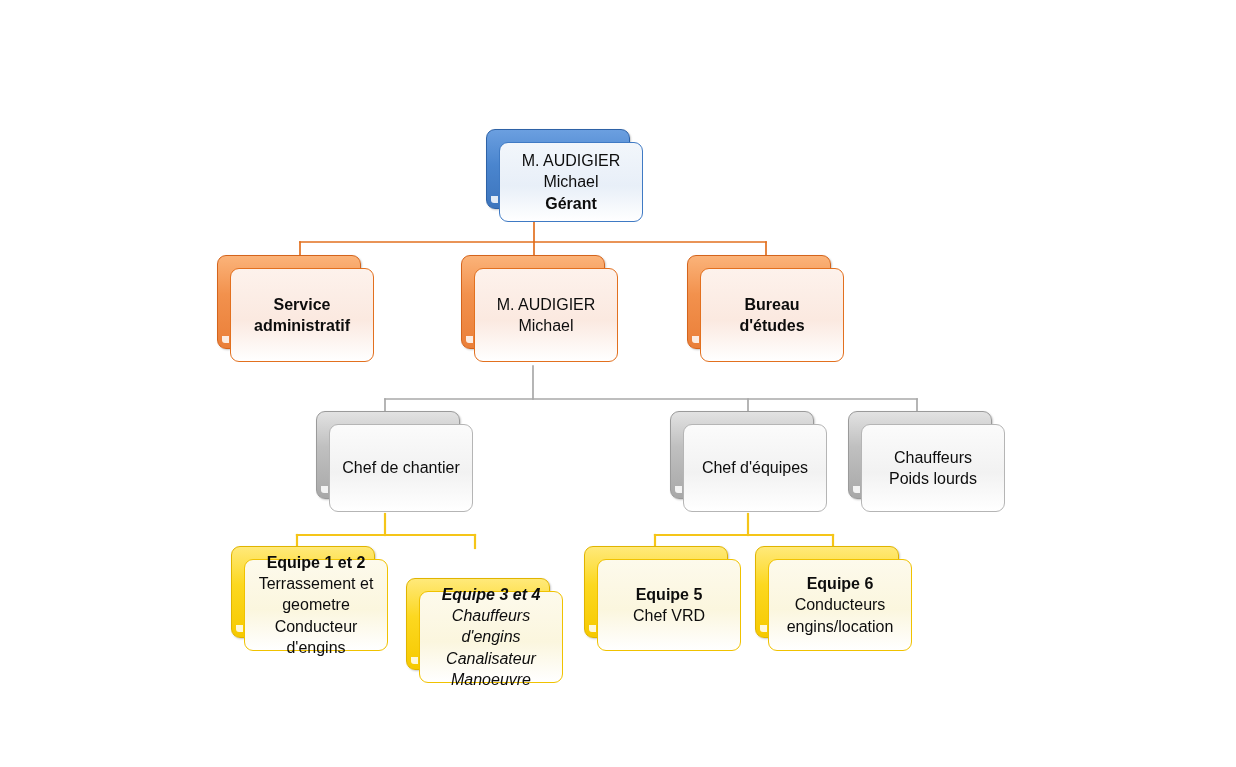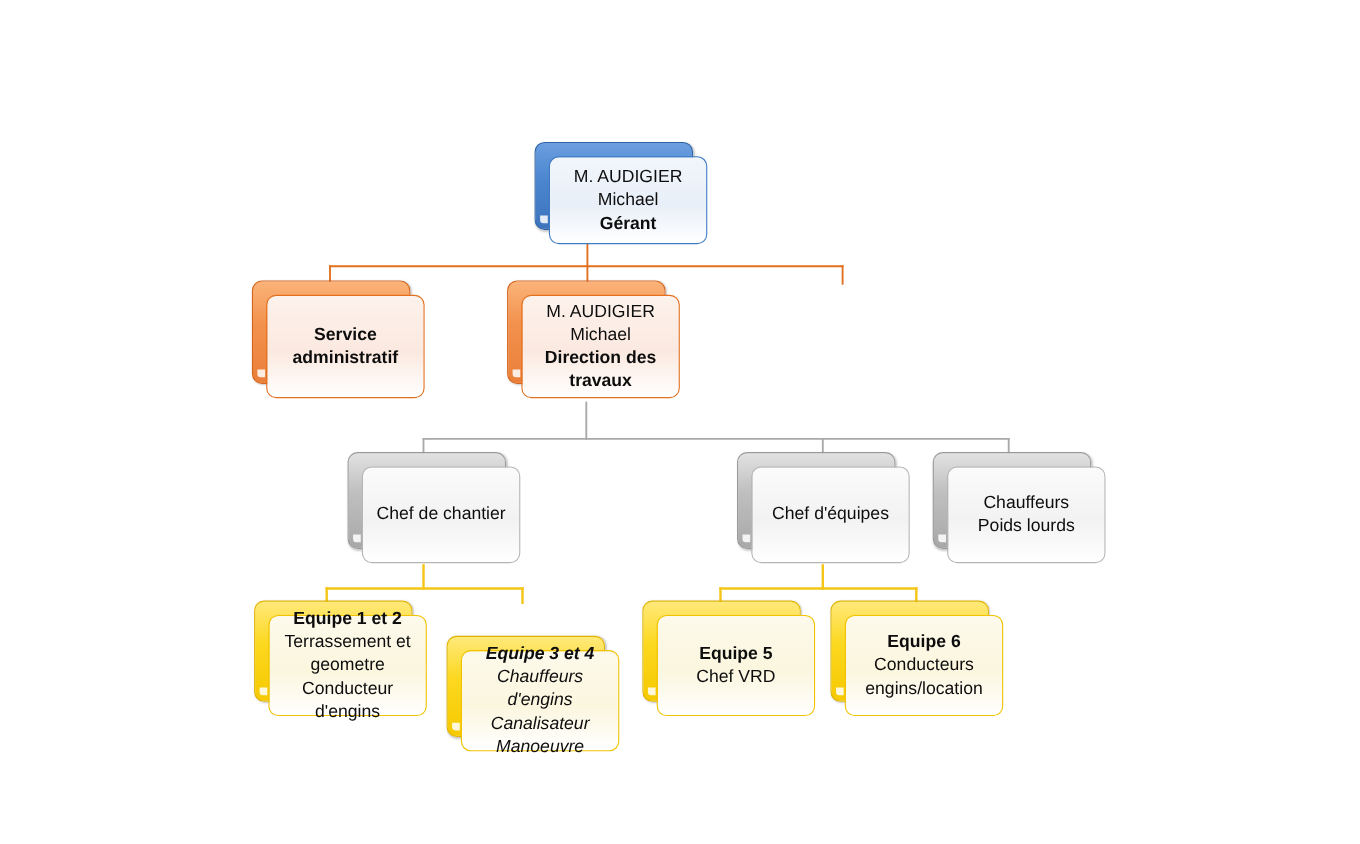--- a/index.html
+++ b/index.html
@@ -172,39 +172,46 @@
   <div class="node node-blue" style="left:486px; top:115px; width:144px; height:80px;">
     <div class="card-back">
       <span class="dog-ear"></span>
     </div>
     <div class="card-front">
       <span class="line">M. AUDIGIER Michael</span>
       <span class="line bold">Gérant</span>
     </div>
   </div>
 
-  <div class="node node-orange" style="left:229px; top:241px; width:144px; height:94px;">
+  <div class="node node-orange" style="left:217px; top:241px; width:144px; height:94px;">
     <div class="card-back">
       <span class="dog-ear"></span>
     </div>
     <div class="card-front">
       <span class="line bold">Service administratif</span>
     </div>
   </div>
 
   <div class="node node-orange" style="left:461px; top:241px; width:144px; height:94px;">
     <div class="card-back">
       <span class="dog-ear"></span>
     </div>
     <div class="card-front">
       <span class="line">M. AUDIGIER Michael</span>
-      <span class="line bold">Direction des travaux</span>
-    </div>
-  </div>
-
+    </div>
+  </div>
+
+  <div class="node node-orange" style="left:687px; top:241px; width:144px; height:94px;">
+    <div class="card-back">
+      <span class="dog-ear"></span>
+    </div>
+    <div class="card-front">
+      <span class="line bold">Bureau d'études</span>
+    </div>
+  </div>
 
   <div class="node node-gray" style="left:316px; top:397px; width:144px; height:88px;">
     <div class="card-back">
       <span class="dog-ear"></span>
     </div>
     <div class="card-front">
       <span class="line">Chef de chantier</span>
     </div>
   </div>
 

